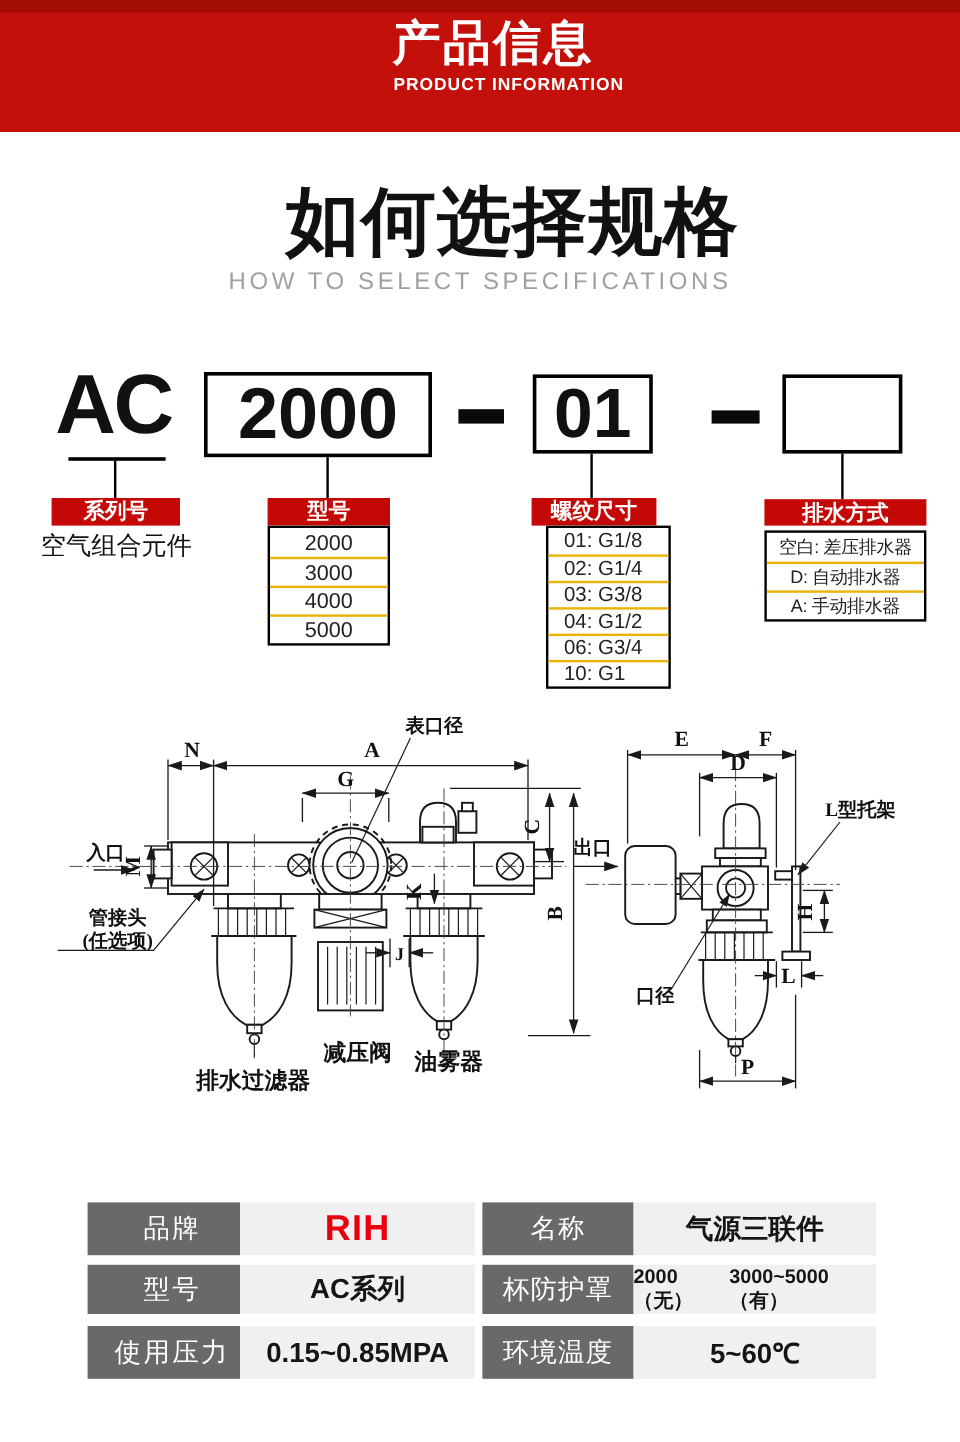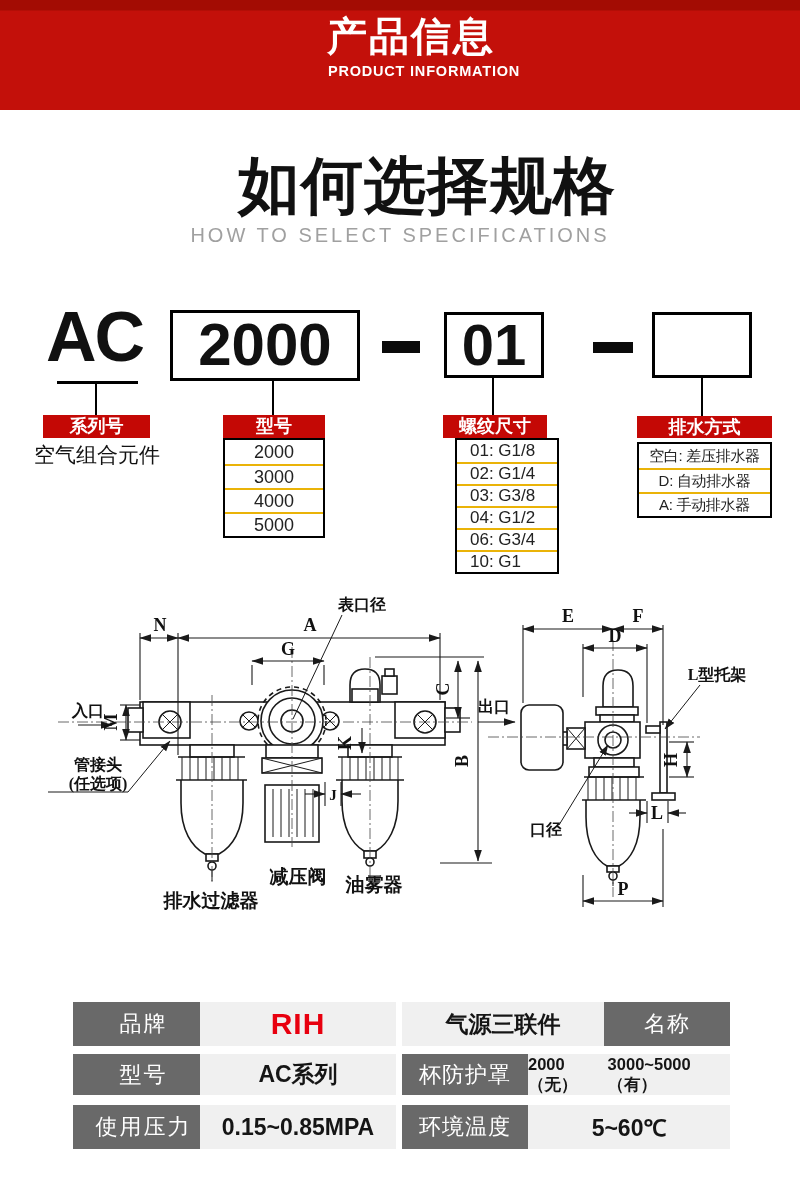--- a/index.html
+++ b/index.html
@@ -362,22 +362,22 @@
       <line class="dm" x1="663" y1="244" x2="663" y2="322"></line>
       <line class="dm" x1="583" y1="316" x2="663" y2="316" marker-start="url(#mA)" marker-end="url(#mA)"></line>
       <text class="dt" x="623" y="310" text-anchor="middle">P</text>
     </g>
   </svg>
 
   <div class="spec-row sr1">
     <div class="scell slabel">品牌</div>
     <div class="scell svalue logo">RIH</div>
     <div class="sgap"></div>
+    <div class="scell slabel2">名称</div>
     <div class="scell svalue2">气源三联件</div>
-    <div class="scell slabel2">名称</div>
   </div>
 
   <div class="spec-row sr2">
     <div class="scell slabel">型号</div>
     <div class="scell svalue">AC系列</div>
     <div class="sgap"></div>
     <div class="scell slabel2">杯防护罩</div>
     <div class="scell svalue2 twoline">
       <span>2000（无）</span>
       <span>3000~5000（有）</span>

